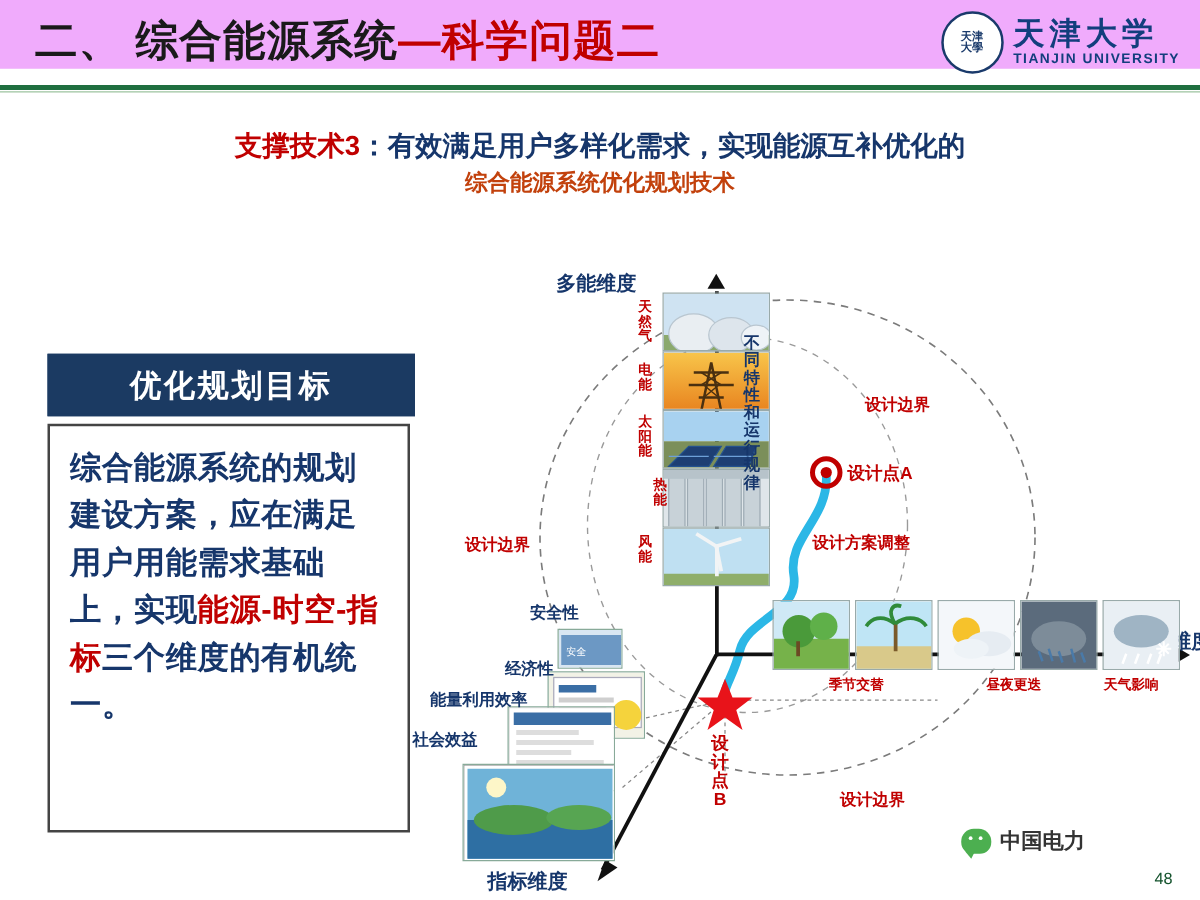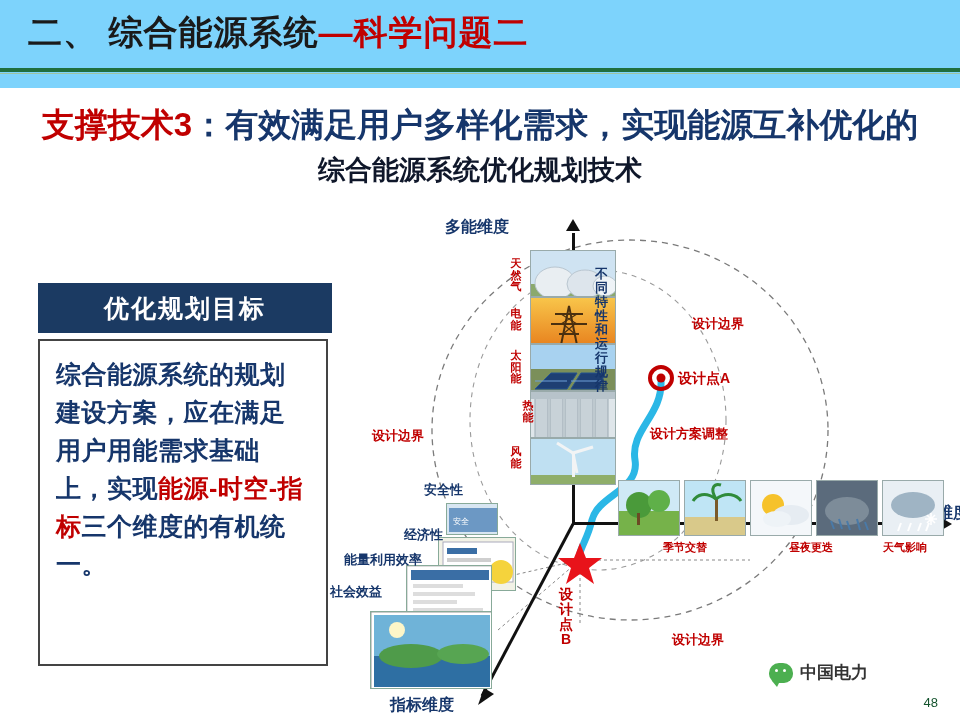--- a/index.html
+++ b/index.html
@@ -12,22 +12,22 @@
     font-family: "Liberation Sans", sans-serif;
     background: #ffffff;
     overflow: hidden;
     position: relative;
   }
 
   
   .slide-header {
     position: absolute;
     left: 0; top: 0;
-    width: 960px; height: 88px;
-    background: #7dd3fc;
+    width: 960px; height: 55px;
+    background: #f0abfc;
   }
   .header-title {
     position: absolute;
     left: 28px; top: 10px;
     font-size: 34px;
     font-weight: bold;
     color: #1a1a1a;
     letter-spacing: 1px;
     white-space: nowrap;
   }
@@ -90,30 +90,30 @@
   }
 
   
   .subtitle-wrap {
     position: absolute;
     left: 0; top: 100px;
     width: 960px;
     text-align: center;
   }
   .subtitle-l1 {
-    font-size: 33px;
+    font-size: 22px;
     font-weight: bold;
     color: #16366b;
     line-height: 1.5;
   }
   .subtitle-l1 .accent { color: #c00000; }
   .subtitle-l2 {
-    font-size: 27px;
-    font-weight: bold;
-    color: #0f172a;
+    font-size: 18px;
+    font-weight: bold;
+    color: #c2410c;
     line-height: 1.5;
   }
 
   
   .goal-header {
     position: absolute;
     left: 38px; top: 283px;
     width: 290px; height: 46px;
     background: #1b3a62;
     border: 2px solid #1b3a62;
@@ -170,22 +170,23 @@
     position: absolute;
     font-size: 16px;
     font-weight: bold;
     color: #16366b;
     white-space: nowrap;
   }
 
   
   .photo-col {
     position: absolute;
-    left: 200px; top: 35px;
+    left: 200px; top: 19px;
     width: 65px;
+    font-family: Liberation Mono, monospace;
   }
   .photo-cell {
     width: 86px; height: 47px;
     border: 1px solid #9aa;
     box-sizing: border-box;
     position: relative;
     overflow: hidden;
   }
   .vlabel {
     position: absolute;
@@ -313,20 +314,32 @@
   }
 </style>
 </head>
 <body>
 
 <div class="slide-header">
   <div class="header-title">
     <span>二、 综合能源系统</span><span class="red-part">—科学问题二</span>
   </div>
 
+  <div class="logo-box">
+    <div class="logo-seal">
+      <div>
+        <span>天津</span>
+        <span>大學</span>
+      </div>
+    </div>
+    <div class="logo-text">
+      <div class="logo-cn">天津大学</div>
+      <div class="logo-en">TIANJIN UNIVERSITY</div>
+    </div>
+  </div>
 
   <div class="header-rule"></div>
   <div class="header-rule2"></div>
 </div>
 
 <div class="subtitle-wrap">
   <div class="subtitle-l1">
     <span class="accent">支撑技术3</span><span>：有效满足用户多样化需求，实现能源互补优化的</span>
   </div>
   <div class="subtitle-l2">综合能源系统优化规划技术</div>
@@ -550,21 +563,21 @@
   <div class="blue-anno" style="left:0px; top:368px;">社会效益</div>
 
   <div class="red-anno" style="left:362px; top:100px;">设计边界</div>
   <div class="red-anno" style="left:42px; top:212px;">设计边界</div>
   <div class="red-anno" style="left:342px; top:416px;">设计边界</div>
   <div class="red-anno" style="left:320px; top:210px;">设计方案调整</div>
 
   <div class="vert-anno" style="left:264px; top:52px;">不同特性和运行规律</div>
 
   <div class="point-label-a" style="left:348px; top:155px;">设计点A</div>
-  <div class="point-label-b" style="left:228px; top:372px;">设计点B</div>
+  <div class="point-label-b" style="left:238px; top:372px;">设计点B</div>
 </div>
 
 <div class="footer-wechat">
   <div class="wechat-icon">
     <div class="wechat-dot" style="left:6px;"></div>
     <div class="wechat-dot" style="left:14px;"></div>
   </div>
   <div class="footer-text">中国电力</div>
 </div>
 <div class="page-num">48</div>

